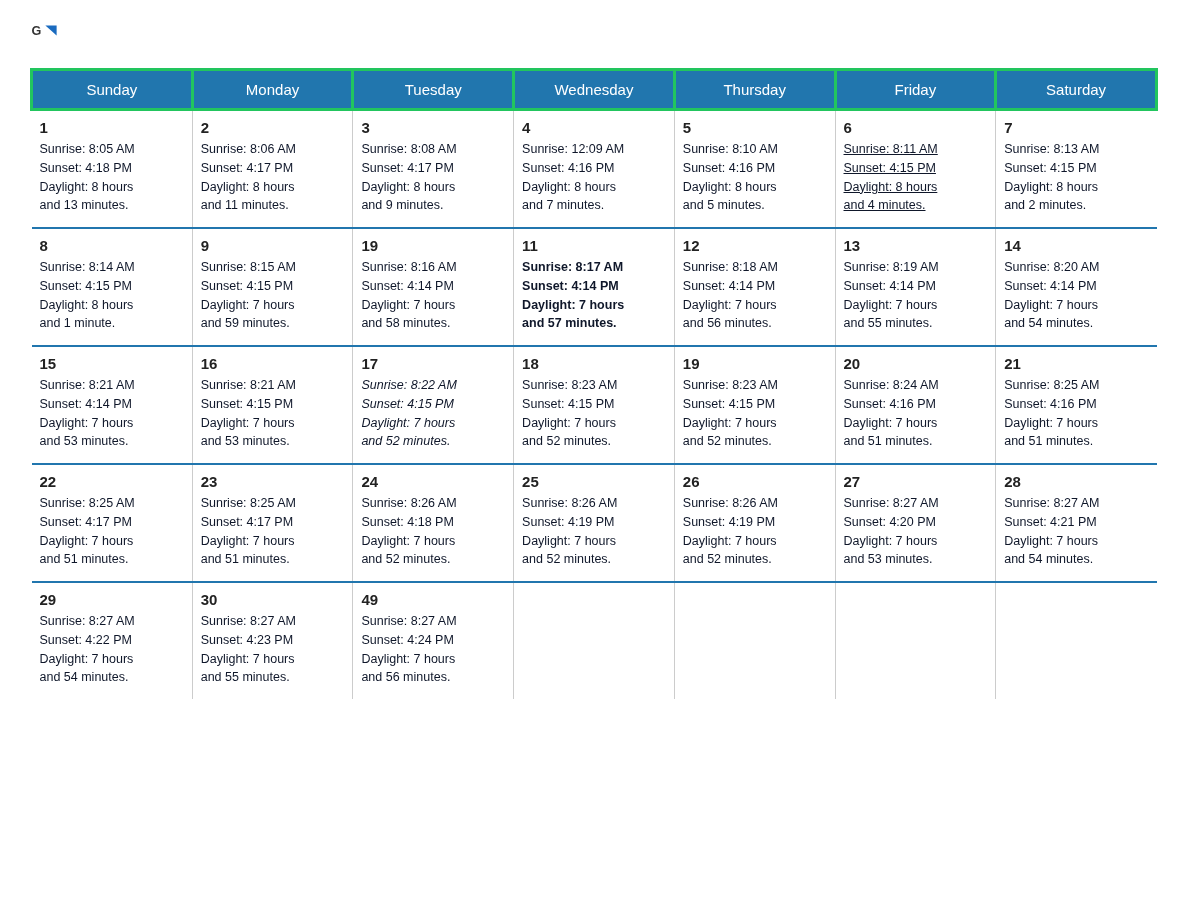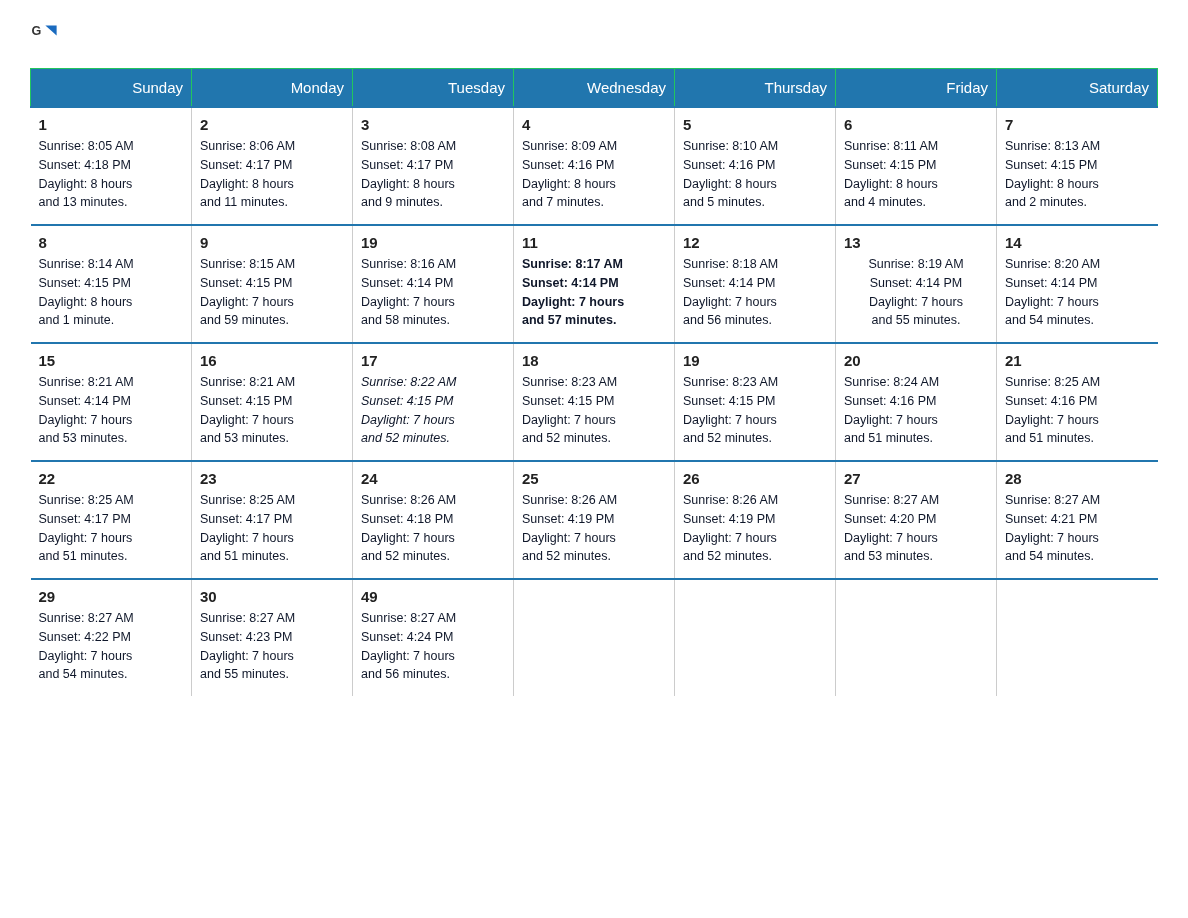--- a/index.html
+++ b/index.html
@@ -47,24 +47,24 @@
       width: 100%;
       border-collapse: collapse;
       font-size: 13px;
     }
     thead tr {
       background: #2176ae;
       color: #fff;
     }
     thead th {
       padding: 10px 8px;
-      text-align: right;
+      text-align: center;
       font-weight: normal;
       font-size: 15px;
-      border: 1px solid #22c55e;
+      border: 3px solid #22c55e;
     }
     tbody tr {
       border-top: 2px solid #2176ae;
     }
     tbody td {
       vertical-align: top;
       padding: 8px 8px 12px 8px;
       border-right: 1px solid #ccc;
       width: 14.28%;
       min-height: 90px;
@@ -139,35 +139,35 @@
         </td>
         <td>
           <span class="day-num">3</span>
           <div class="day-info" style="white-space: pre-line;">Sunrise: 8:08 AM
 Sunset: 4:17 PM
 Daylight: 8 hours
 and 9 minutes.</div>
         </td>
         <td>
           <span class="day-num">4</span>
-          <div class="day-info" style="white-space: pre-line;">Sunrise: 8:09 AM
+          <div class="day-info" style="white-space: pre-line;">Sunrise: 12:09 AM
 Sunset: 4:16 PM
 Daylight: 8 hours
 and 7 minutes.</div>
         </td>
         <td>
           <span class="day-num">5</span>
           <div class="day-info" style="white-space: pre-line;">Sunrise: 8:10 AM
 Sunset: 4:16 PM
 Daylight: 8 hours
 and 5 minutes.</div>
         </td>
         <td>
           <span class="day-num">6</span>
-          <div class="day-info" style="white-space: pre-line;">Sunrise: 8:11 AM
+          <div class="day-info" style="white-space: pre-line; text-decoration: underline;">Sunrise: 8:11 AM
 Sunset: 4:15 PM
 Daylight: 8 hours
 and 4 minutes.</div>
         </td>
         <td>
           <span class="day-num">7</span>
           <div class="day-info" style="white-space: pre-line;">Sunrise: 8:13 AM
 Sunset: 4:15 PM
 Daylight: 8 hours
 and 2 minutes.</div>
@@ -204,21 +204,21 @@
         </td>
         <td>
           <span class="day-num">12</span>
           <div class="day-info" style="white-space: pre-line;">Sunrise: 8:18 AM
 Sunset: 4:14 PM
 Daylight: 7 hours
 and 56 minutes.</div>
         </td>
         <td>
           <span class="day-num">13</span>
-          <div class="day-info" style="white-space: pre-line; text-align: center;">Sunrise: 8:19 AM
+          <div class="day-info" style="white-space: pre-line;">Sunrise: 8:19 AM
 Sunset: 4:14 PM
 Daylight: 7 hours
 and 55 minutes.</div>
         </td>
         <td>
           <span class="day-num">14</span>
           <div class="day-info" style="white-space: pre-line;">Sunrise: 8:20 AM
 Sunset: 4:14 PM
 Daylight: 7 hours
 and 54 minutes.</div>

